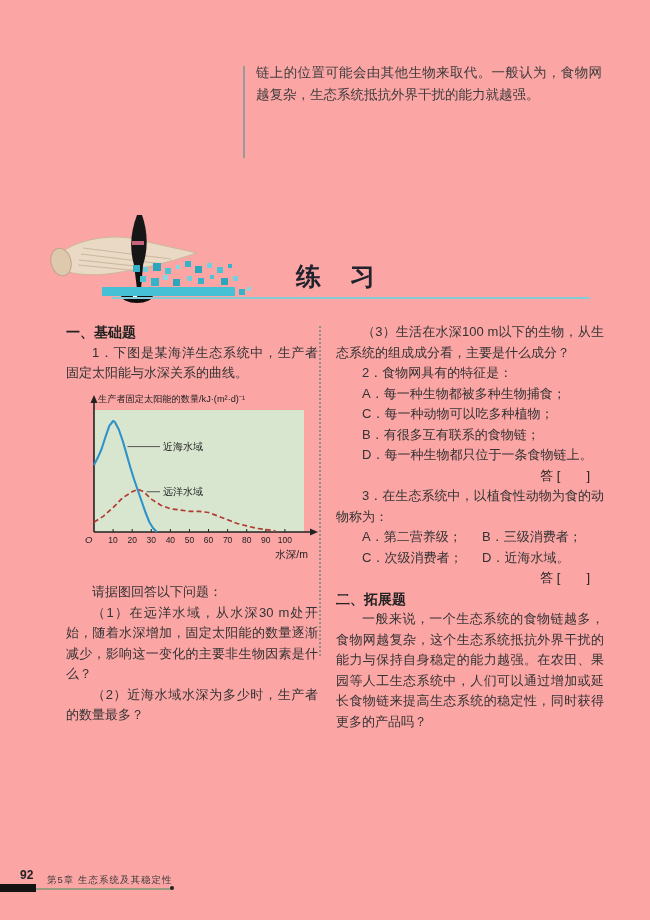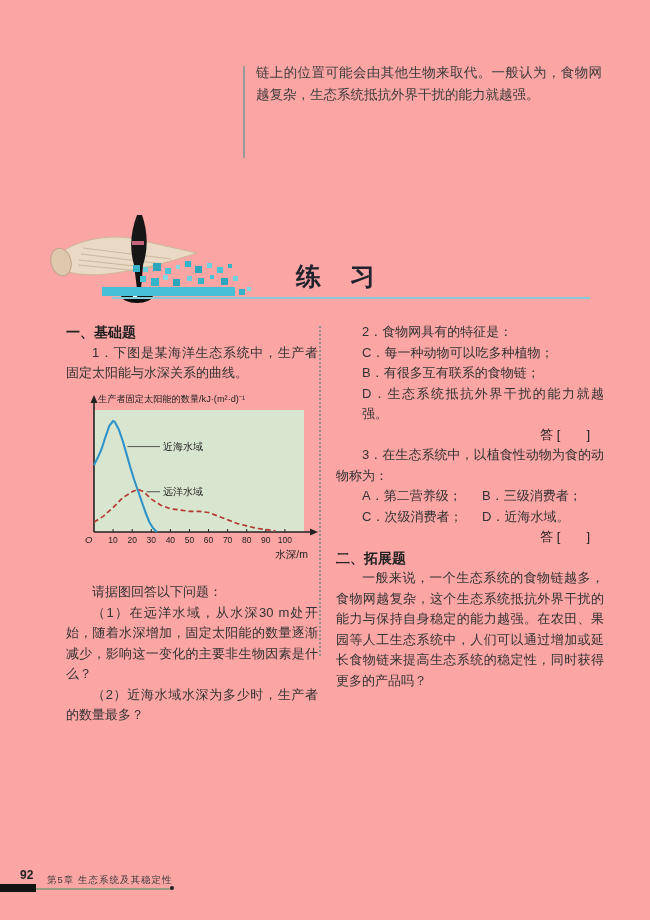--- a/index.html
+++ b/index.html
@@ -136,24 +136,26 @@
           <line x1="74.63636363636363" y1="99.74000000000001" x2="88" y2="99.74000000000001" stroke="#444" stroke-width="0.9"></line>
           <text font-size="10" fill="#222" font-family="&quot;Liberation Sans&quot;,sans-serif" x="91" y="103.24000000000001">远洋水域</text>
         </svg></div>
 
     <p class="indent2 mt">请据图回答以下问题：</p>
     <p class="indent2">（1）在远洋水域，从水深30 m处开始，随着水深增加，固定太阳能的数量逐渐减少，影响这一变化的主要非生物因素是什么？</p>
     <p class="indent2">（2）近海水域水深为多少时，生产者的数量最多？</p>
   </div>
 
   <div class="col col-right">
+    <p class="indent2">（3）生活在水深100 m以下的生物，从生态系统的组成成分看，主要是什么成分？</p>
     <p class="indent2">2．食物网具有的特征是：</p>
+    <p class="opt">A．每一种生物都被多种生物捕食；</p>
     <p class="opt">C．每一种动物可以吃多种植物；</p>
     <p class="opt">B．有很多互有联系的食物链；</p>
-    <p class="opt">D．生态系统抵抗外界干扰的能力就越强。</p>
+    <p class="opt">D．每一种生物都只位于一条食物链上。</p>
     <p class="answer">答 [　　]</p>
     <p class="indent2">3．在生态系统中，以植食性动物为食的动物称为：</p>
     <div class="opt2">
       <span>A．第二营养级；</span>
       <span>B．三级消费者；</span>
     </div>
     <div class="opt2">
       <span>C．次级消费者；</span>
       <span>D．近海水域。</span>
     </div>

